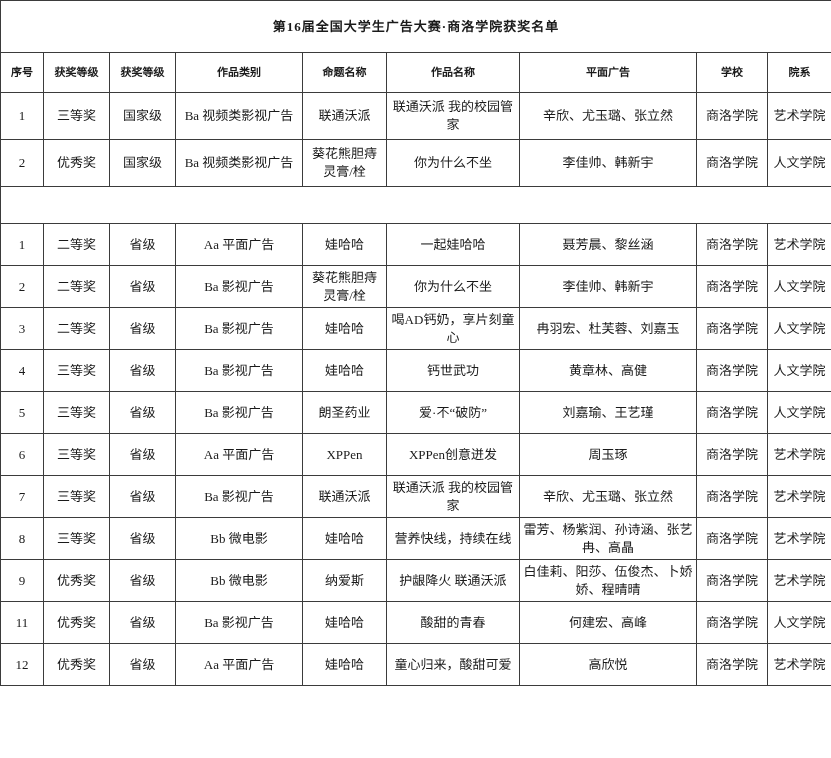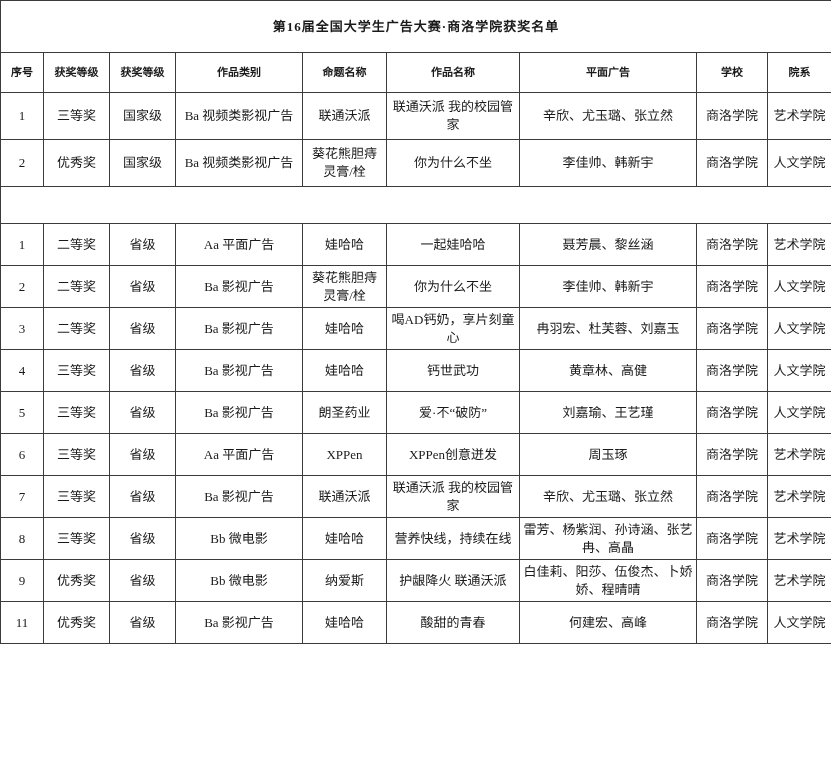--- a/index.html
+++ b/index.html
@@ -217,15 +217,26 @@
           <td>11</td>
           <td>优秀奖</td>
           <td>省级</td>
           <td>Ba 影视广告</td>
           <td>娃哈哈</td>
           <td>酸甜的青春</td>
           <td>何建宏、高峰</td>
           <td>商洛学院</td>
           <td>人文学院</td>
         </tr>
+        <tr>
+          <td>12</td>
+          <td>优秀奖</td>
+          <td>省级</td>
+          <td>Aa 平面广告</td>
+          <td>娃哈哈</td>
+          <td>童心归来，酸甜可爱</td>
+          <td>高欣悦</td>
+          <td>商洛学院</td>
+          <td>艺术学院</td>
+        </tr>
       </tbody>
   </table>
 </div>
 
 </body></html>

